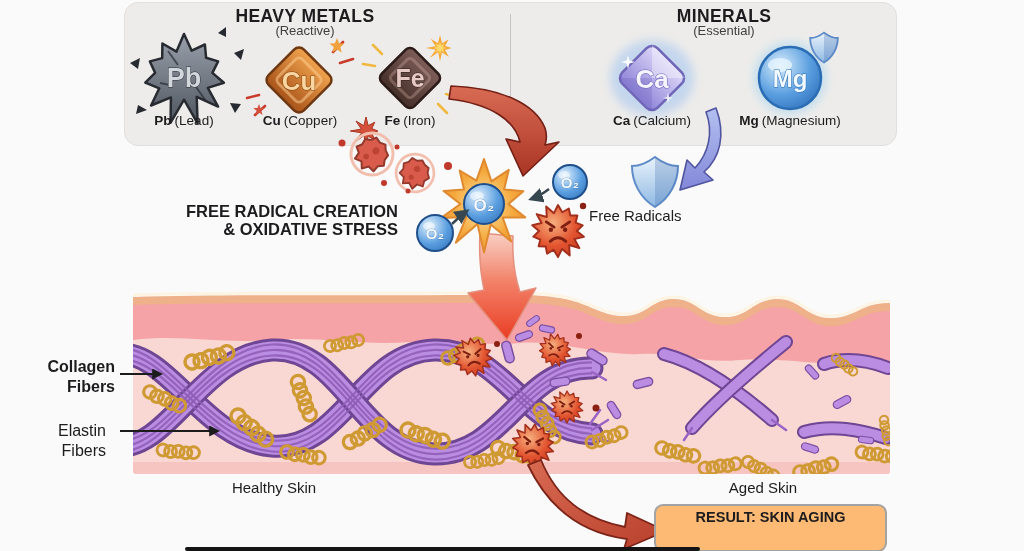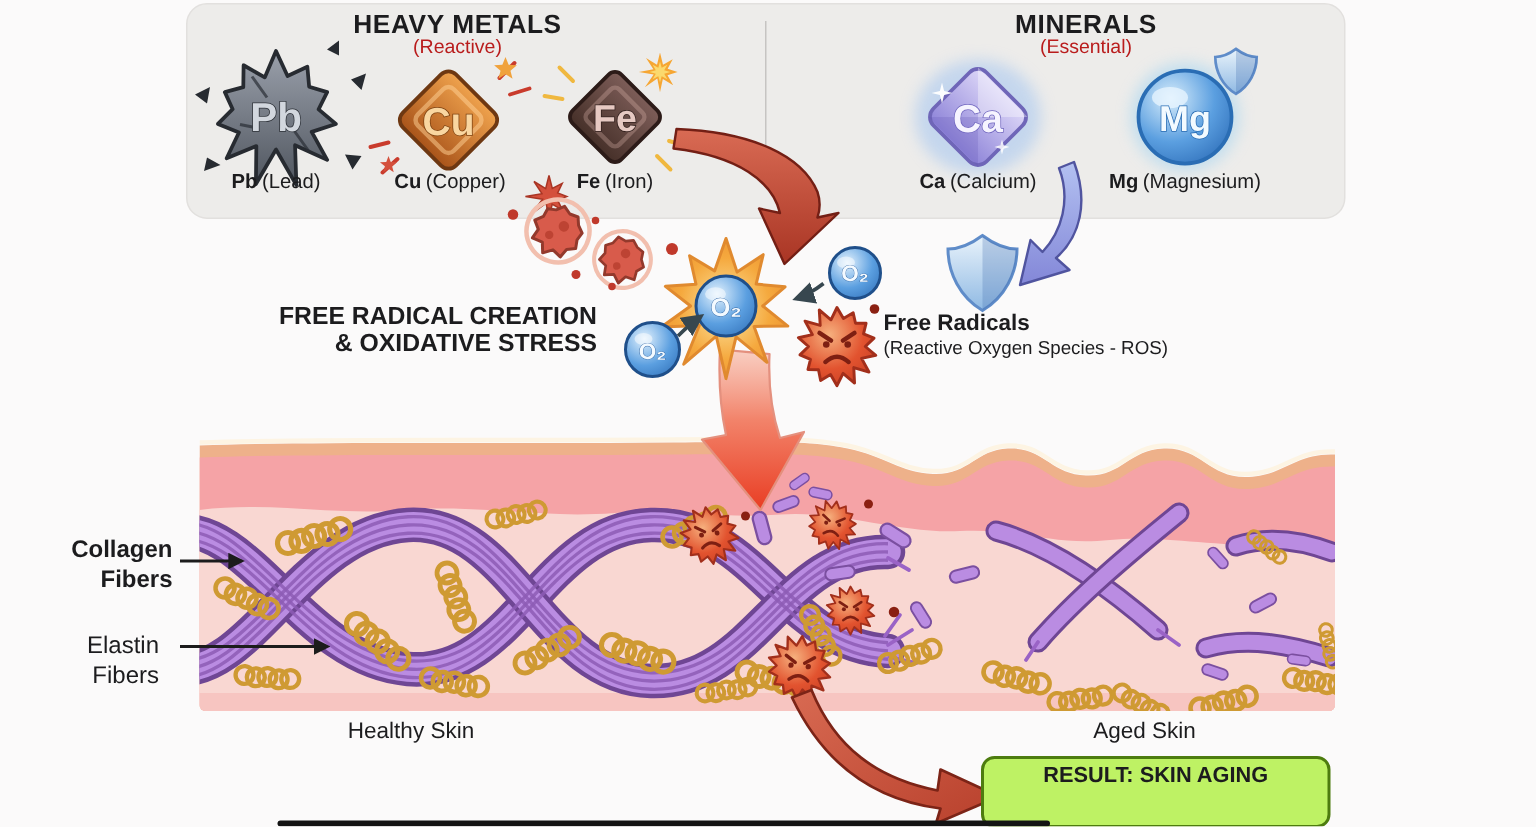--- a/index.html
+++ b/index.html
@@ -6,31 +6,31 @@
   #stage{position:relative;width:1024px;height:551px;overflow:hidden;
          font-family:"Liberation Sans",sans-serif;color:#1c1c1e;background:#fbfafa;}
   .abs{position:absolute;}
   #panel{left:124px;top:2px;width:771px;height:142px;background:#edeceA;
          border:1px solid #e2e0de;border-radius:14px;z-index:1;}
   #divider{left:510px;top:14px;width:1px;height:86px;background:#c6c4c2;z-index:2;}
   #art{left:0;top:0;z-index:2;pointer-events:none;}
   svg text{font-family:"Liberation Sans","DejaVu Sans",sans-serif;text-anchor:middle;font-weight:bold;}
   .txt{z-index:3;line-height:1.15;}
   .sec-title{font-size:17.5px;font-weight:bold;letter-spacing:.4px;text-align:center;}
-  .sec-sub{font-size:13px;text-align:center;color:#b91c1c;}
+  .sec-sub{font-size:13px;text-align:center;color:#404040;}
   .ilabel{font-size:13.5px;text-align:center;white-space:nowrap;}
   .ilabel b{margin-right:3px;}
   .frc{font-size:16.5px;font-weight:bold;text-align:right;line-height:18px;}
-  .frlab{font-size:15px;font-weight:bold;}
+  .frlab{font-size:15px;font-weight:normal;}
   .frsub{font-size:12.5px;}
   .skinhead{font-size:15.5px;font-weight:bold;letter-spacing:.2px;}
   .fiblab{font-size:16px;text-align:right;line-height:20px;}
   .skinlab{font-size:15px;text-align:center;}
-  #resultbox{left:654px;top:504px;width:229px;height:41px;background:#bef264;
-             border:2px solid #4d7c0f;border-radius:9px;z-index:3;text-align:center;padding-top:3px;box-sizing:content-box;}
+  #resultbox{left:654px;top:504px;width:229px;height:41px;background:#fdba74;
+             border:2px solid #a3a3a3;border-radius:9px;z-index:3;text-align:center;padding-top:3px;box-sizing:content-box;}
   .res-t{font-size:14.5px;font-weight:bold;}
   .res-s{font-size:11.8px;margin-top:1px;}
   #botbar{left:185px;top:547px;width:515px;height:4px;background:#141414;border-radius:2px;z-index:4;}
   .rope-o{stroke:#6f4694;stroke-width:23;fill:none;stroke-linecap:round;}
   .rope-c{stroke:#ba8ce2;stroke-width:17;fill:none;stroke-linecap:round;}
   .rope-l{stroke:#8d5cb5;stroke-width:2.2;fill:none;opacity:.85;}
   .ropeS-o{stroke:#6f4694;stroke-width:14;fill:none;stroke-linecap:round;}
   .ropeS-c{stroke:#ba8ce2;stroke-width:10;fill:none;stroke-linecap:round;}
 </style>
 </head>
@@ -331,21 +331,20 @@
   <div class="abs txt ilabel" style="left:582px;top:113px;width:140px;">
     <b>Ca</b><span>(Calcium)</span></div>
   <div class="abs txt ilabel" style="left:705px;top:113px;width:170px;">
     <b>Mg</b><span>(Magnesium)</span></div>
 
   <div class="abs txt frc" style="left:130px;top:202px;width:268px;">
     <div>FREE RADICAL CREATION</div>
     <div>&amp; OXIDATIVE STRESS</div>
   </div>
   <div class="abs txt frlab" style="left:589px;top:207px;width:220px;">Free Radicals</div>
-  <div class="abs txt frsub" style="left:589px;top:225px;width:230px;">(Reactive Oxygen Species - ROS)</div>
 
 
   <div class="abs txt fiblab" style="left:15px;top:357px;width:100px;font-weight:bold;">
     <div>Collagen</div>
     <div>Fibers</div>
   </div>
   <div class="abs txt fiblab" style="left:7px;top:421px;width:99px;">
     <div>Elastin</div>
     <div>Fibers</div>
   </div>

